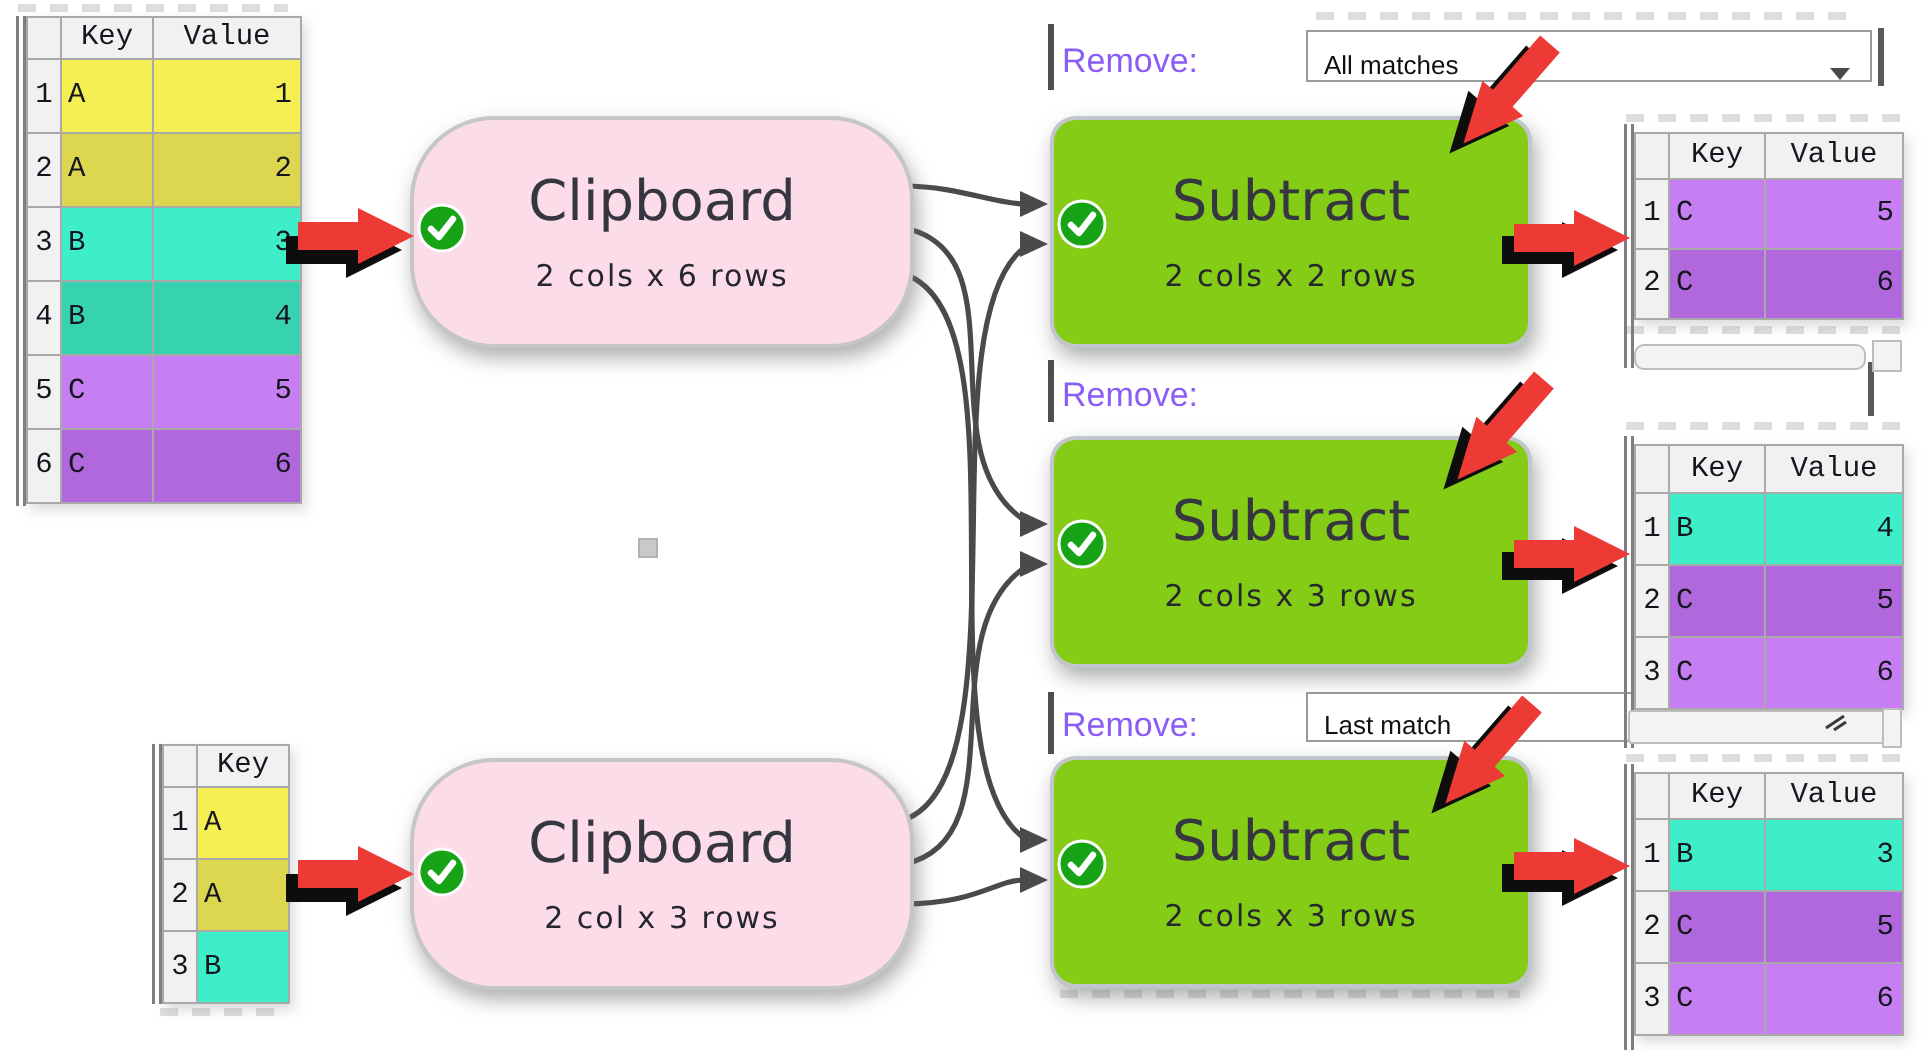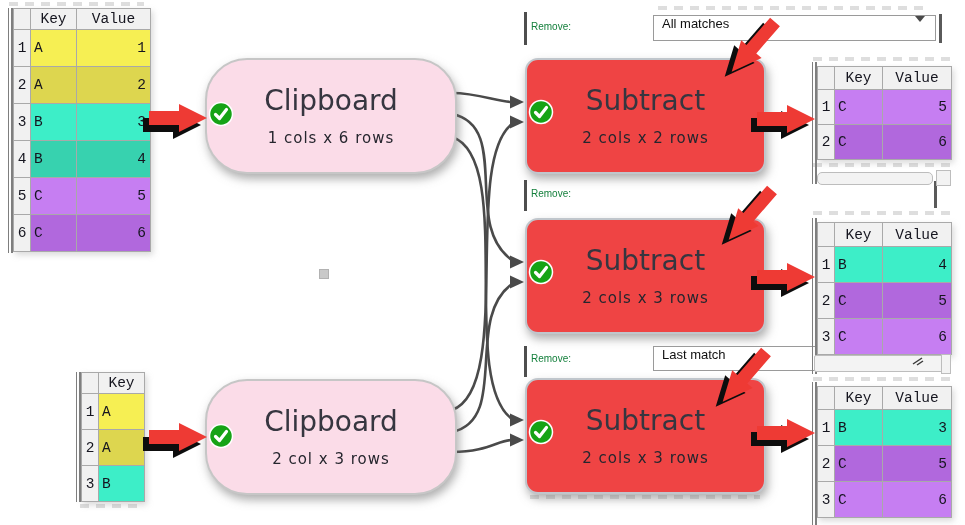--- a/index.html
+++ b/index.html
@@ -3,44 +3,44 @@
 <meta charset="utf-8">
 <style>
   html,body{margin:0;padding:0;background:#ffffff;}
   #canvas{position:relative;width:965px;height:525px;background:#ffffff;overflow:hidden;
           font-family:"Liberation Sans",sans-serif;}
   svg.layer{position:absolute;left:0;top:0;width:965px;height:525px;}
   #wires{z-index:1;}
   .node{position:absolute;z-index:2;display:flex;flex-direction:column;align-items:center;
         justify-content:center;gap:16px;box-shadow:2px 5px 10px rgba(110,110,110,.55);}
   .clip{background:#fbdce8;border:2px solid #c6c6c6;border-radius:42px;}
-  .sub{background:#ef4444;border:2px solid #c0c6cc;border-radius:13px;}
+  .sub{background:#84cc16;border:2px solid #c0c6cc;border-radius:13px;}
   .ntitle{font-family:"DejaVu Sans",sans-serif;font-size:28px;color:#363640;line-height:1;}
   .nsize{font-family:"DejaVu Sans",sans-serif;font-size:15px;color:#26262e;letter-spacing:1px;line-height:1;}
   #overlay{z-index:5;pointer-events:none;}
   
   .dline{position:absolute;width:5px;z-index:3;
          background:linear-gradient(90deg,#7e7e7e 0 1.5px,transparent 1.5px 3.5px,#7e7e7e 3.5px 5px);}
   .tbl{position:absolute;z-index:3;font-family:"Liberation Mono",monospace;font-size:14.5px;color:#15151f;
        border-top:1px solid #a9a9a9;border-left:1px solid #a9a9a9;background:#fff;
        box-shadow:2px 3px 6px rgba(150,150,150,.35);}
   .trow{display:flex;}
   .cell{box-sizing:border-box;border-right:1px solid #a9a9a9;border-bottom:1px solid #a9a9a9;
         display:flex;align-items:center;overflow:hidden;}
   .hdr,.num{background:#f1f1f1;justify-content:center;}
   .keyc{justify-content:flex-start;padding-left:3px;}
   .valc{justify-content:flex-end;padding-right:4px;}
   .c-y{background:#f6ef53;}  .c-yd{background:#ddd64f;}
   .c-t{background:#3deec8;}  .c-td{background:#37d2af;}
   .c-p{background:#c67ef2;}  .c-pd{background:#b168dd;}
   
   .optbar{position:absolute;width:2.5px;background:#4e4e4e;z-index:3;}
-  .optlabel{position:absolute;font-size:10px;color:#15803d;z-index:3;}
+  .optlabel{position:absolute;font-size:17px;color:#8b5cf6;z-index:3;}
   .combo{position:absolute;box-sizing:border-box;background:#ffffff;border:1px solid #9a9a9a;
-         display:flex;align-items:flex-start;z-index:3;}
+         display:flex;align-items:flex-end;z-index:3;}
   .combo span{font-size:13px;color:#101010;padding-left:8px;flex:1;}
   .caret{width:0;height:0;border-left:5px solid transparent;border-right:5px solid transparent;
          border-top:6px solid #4a4a4a;margin-right:10px;}
   .tornbar{position:absolute;width:2.5px;background:#5a5a5a;z-index:3;}
   .torn{position:absolute;height:4px;opacity:.85;z-index:0;
         background:repeating-linear-gradient(90deg,#d8d8d8 0 9px,transparent 9px 16px);}
   .scrollstrip{position:absolute;background:#f3f3f3;border:1px solid #bdbdbd;border-radius:5px;z-index:3;}
   .scrollstub{position:absolute;background:#f3f3f3;border:1px solid #bdbdbd;z-index:3;}
   .dot{position:absolute;left:319px;top:269px;width:8px;height:8px;background:#c9c9c9;
        border:1px solid #b2b2b2;z-index:1;}
@@ -67,21 +67,21 @@
       <path d="M452,114 C512,126 462,226 512,260"></path>
       <path d="M452,137 C516,158 458,380 512,419"></path>
       <path d="M452,410 C514,388 462,162 512,124"></path>
       <path d="M452,432 C510,420 464,318 512,284"></path>
       <path d="M452,452 C488,452 498,440 512,440"></path>
     </g>
   </svg>
 
   <div class="node clip" style="left:205px;top:58px;width:248px;height:112px;">
     <div class="ntitle">Clipboard</div>
-    <div class="nsize">1 cols x 6 rows</div>
+    <div class="nsize">2 cols x 6 rows</div>
   </div>
   <div class="node clip" style="left:205px;top:379px;width:248px;height:112px;">
     <div class="ntitle">Clipboard</div>
     <div class="nsize">2 col x 3 rows</div>
   </div>
   <div class="node sub" style="left:525px;top:58px;width:237px;height:112px;">
     <div class="ntitle">Subtract</div>
     <div class="nsize">2 cols x 2 rows</div>
   </div>
   <div class="node sub" style="left:525px;top:218px;width:237px;height:112px;">

